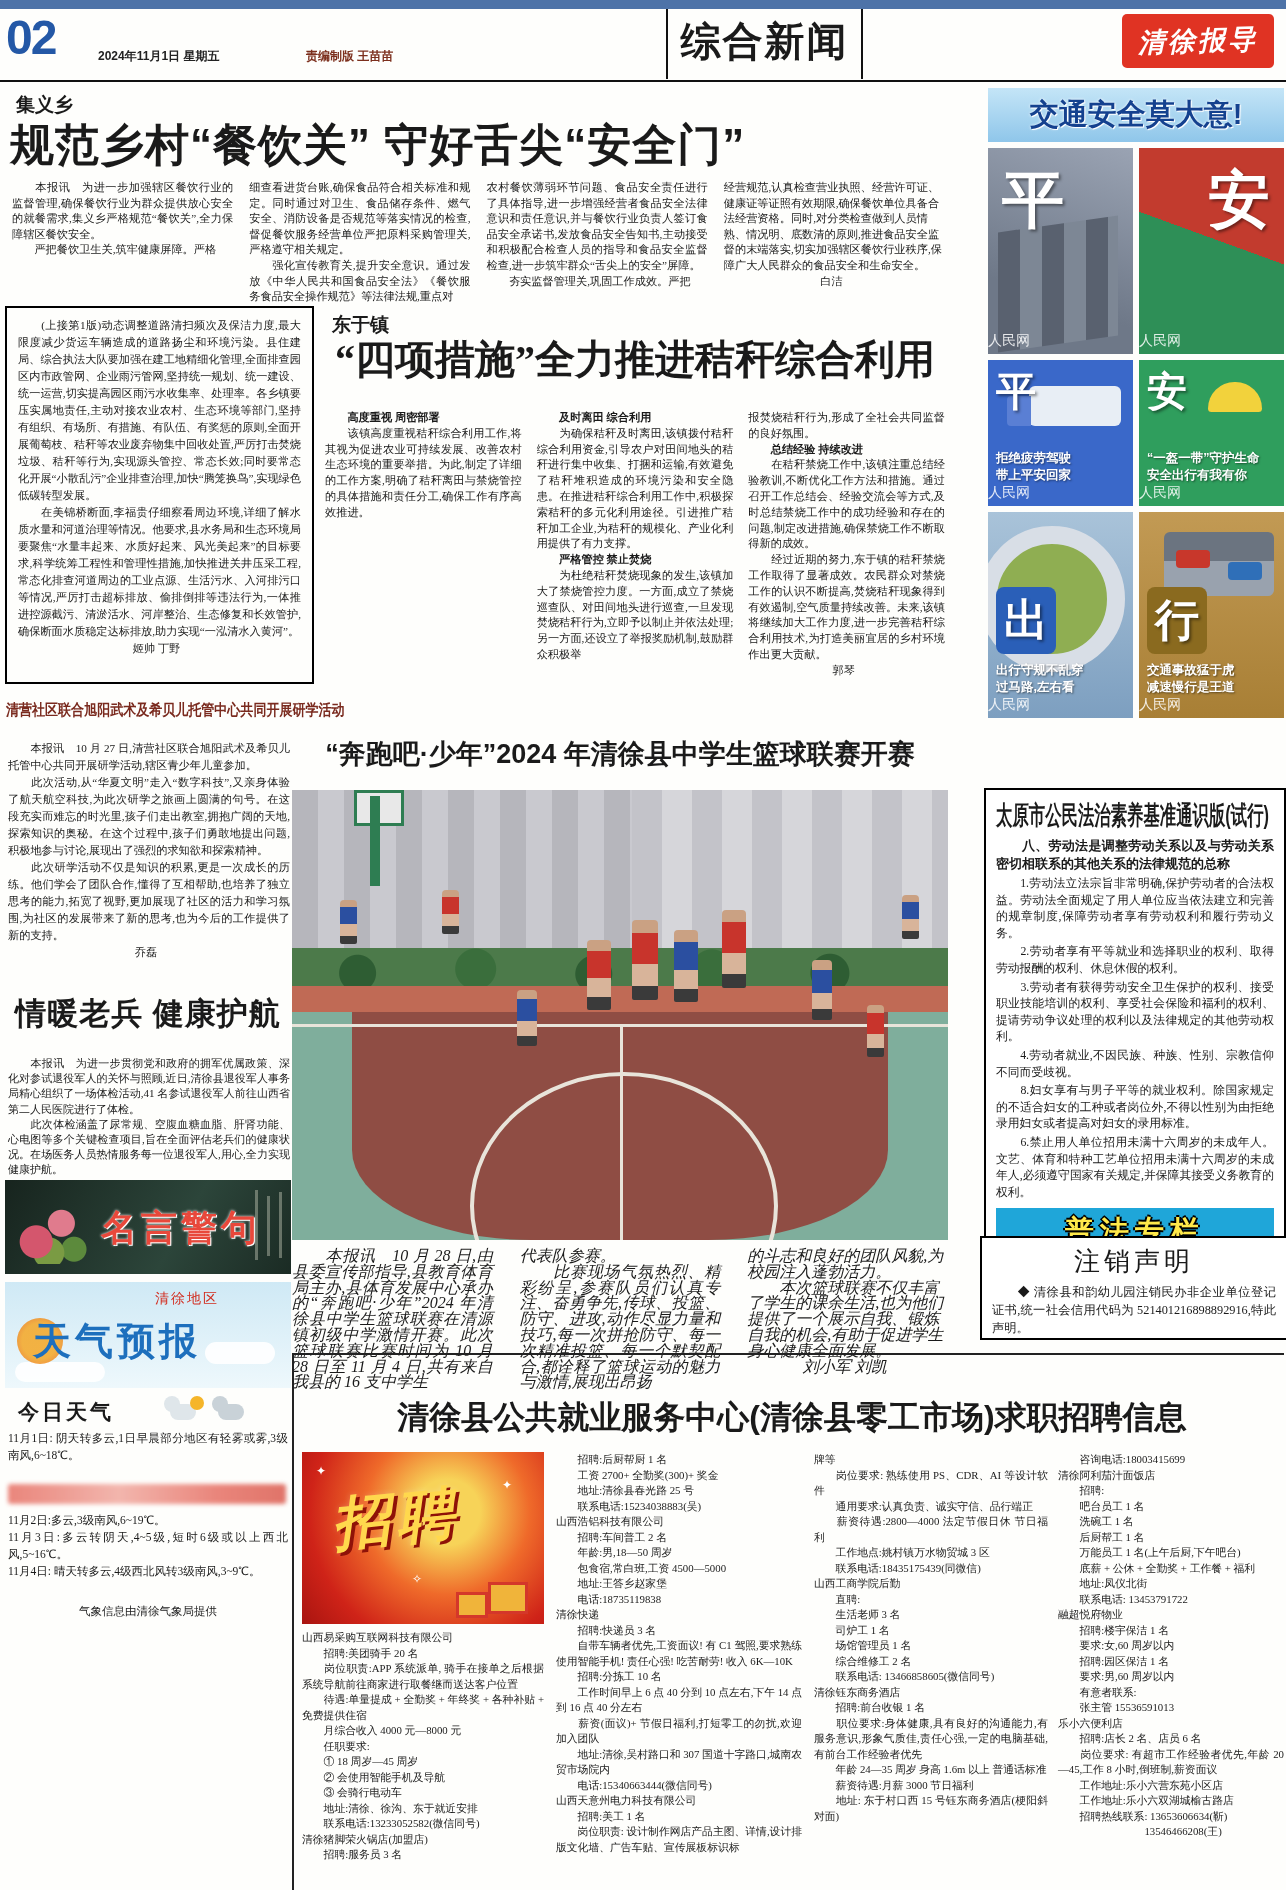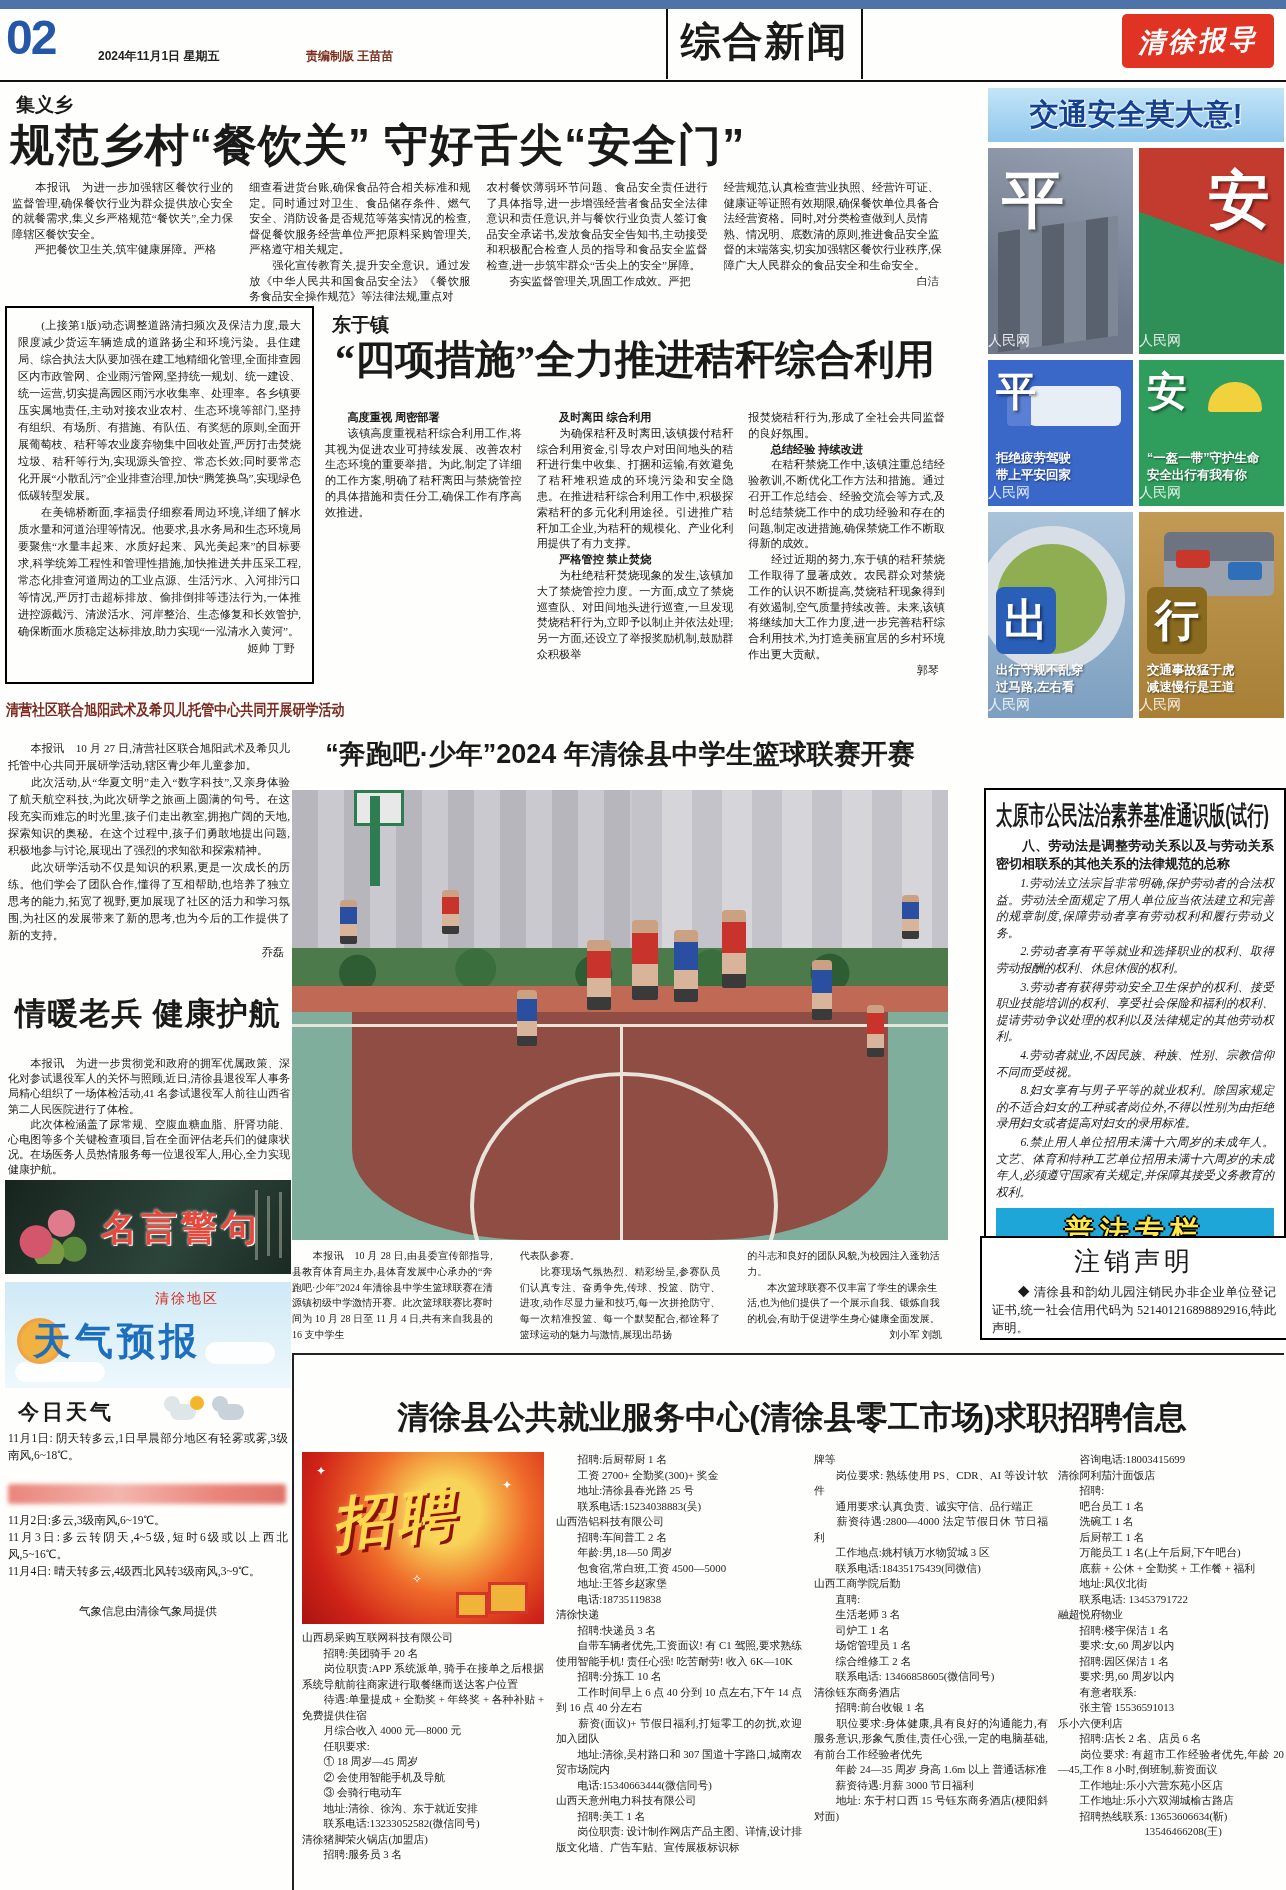--- a/index.html
+++ b/index.html
@@ -1,21 +1,21 @@
 <!DOCTYPE html>
 <html><head>
 <meta charset="utf-8">
 <style>
   html,body{margin:0;padding:0;background:#e9e9e9;}
   #page{position:relative;width:1286px;height:1890px;background:#fefefc;margin:0 auto;
         font-family:"Liberation Serif",serif;color:#1a1a1a;overflow:hidden;}
   .abs{position:absolute;}
   .sans{font-family:"Liberation Sans",sans-serif;font-weight:bold;}
   .prewrap{white-space:pre-line;text-align:justify;}
-  .byline{text-align:right;padding-right:6px;}
+  .byline{text-align:center;padding-right:6px;}
   .subhead{font-weight:bold;text-indent:2em;}
 
   
   #topbar{left:0;top:0;width:1286px;height:9px;background:#4e73a8;}
   #pageno{left:6px;top:10px;font-size:48px;font-weight:bold;color:#2458a6;letter-spacing:-2px;}
   #dateline{left:98px;top:48px;font-size:12px;color:#222;}
   #editorline{left:306px;top:48px;font-size:12px;color:#7c2f1d;}
   #secbox-l{left:666px;top:9px;width:2px;height:70px;background:#111;}
   #secbox-r{left:861px;top:9px;width:2px;height:70px;background:#111;}
   #sectitle{left:668px;top:14px;width:193px;text-align:center;font-size:40px;font-weight:bold;letter-spacing:2px;}
@@ -56,21 +56,21 @@
   #track{position:absolute;left:0;top:196px;width:656px;height:26px;background:#c06a55;}
   #court{position:absolute;left:0;top:222px;width:656px;height:228px;background:#7fae9c;}
   #key{position:absolute;left:60px;top:0;width:536px;height:228px;background:#8f4d44;
        border-radius:0 0 180px 180px/0 0 90px 90px;}
   .cline{position:absolute;background:#e8e4da;}
   #arc{position:absolute;left:178px;top:60px;width:300px;height:260px;border:4px solid #e8e4da;border-radius:50%;}
   .player{position:absolute;width:17px;height:44px;border-radius:4px 4px 2px 2px;
           background:linear-gradient(180deg,#caa183 0 16%,var(--j) 16% 55%,#d8b49a 55% 82%,#3a3a3a 82%);}
   #hoop{position:absolute;left:78px;top:6px;width:10px;height:90px;background:#2e7d52;}
   #board{position:absolute;left:62px;top:0px;width:44px;height:30px;background:#e8e8e8;border:3px solid #2e7d52;}
-  #bb-cols{left:292px;top:1248px;width:656px;height:100px;display:flex;gap:27px;font-size:10px;line-height:15.8px;}
+  #bb-cols{left:292px;top:1248px;width:656px;height:100px;display:flex;gap:27px;font-size:16px;line-height:15.8px;font-style:italic;}
   #bb-cols .col{flex:1;}
 
   
   #qy-headline{left:6px;top:700px;width:340px;font-size:15.5px;font-weight:bold;color:#7a2a1e;
                white-space:nowrap;transform:scaleX(0.84);transform-origin:left;}
   #qy-body{left:8px;top:740px;width:282px;font-size:11.2px;line-height:17px;}
   #lb-headline{left:6px;top:993px;width:284px;text-align:center;font-size:31px;font-weight:bold;letter-spacing:1px;}
   #lb-body{left:8px;top:1056px;width:282px;font-size:11px;line-height:15.2px;}
 
   
@@ -134,21 +134,21 @@
   .helmet{position:absolute;right:22px;top:22px;width:54px;height:30px;border-radius:30px 30px 4px 4px;background:#f2d23c;}
   .cars{position:absolute;right:10px;top:20px;width:110px;height:64px;
         background:linear-gradient(180deg,#6b7480 0 46%,#99a2ae 46%);border-radius:6px;}
   .cars::after{content:"";position:absolute;left:12px;top:18px;width:34px;height:18px;background:#c8372b;border-radius:4px;}
   .cars::before{content:"";position:absolute;right:12px;top:30px;width:34px;height:18px;background:#2f6fb8;border-radius:4px;}
 
   
   #lawbox{left:984px;top:788px;width:278px;border:2px solid #000;padding:8px 10px;background:#fff;}
   #law-title{font-size:26px;font-weight:bold;white-space:nowrap;transform:scaleX(0.63);transform-origin:left;}
   #law-intro{font-size:13px;font-weight:bold;line-height:18px;margin-top:4px;text-indent:2em;text-align:justify;}
-  .law-item{font-size:11.8px;line-height:16.6px;font-style:italic;margin:2px 0;text-align:justify;}
+  .law-item{font-size:11.8px;line-height:16.6px;margin:2px 0;text-align:justify;}
   #pufa{margin-top:8px;height:48px;background:#1fa6d9;display:flex;align-items:center;justify-content:center;
         font-size:29px;font-weight:bold;color:#ffe94a;letter-spacing:6px;
         text-shadow:-2px 0 #000,2px 0 #000,0 -2px #000,0 2px #000;}
 
   
   #cancelbox{left:980px;top:1236px;width:284px;height:88px;border:2px solid #000;padding:6px 10px;background:#fff;}
   #cancel-title{text-align:center;font-size:26px;font-weight:normal;letter-spacing:4px;}
   #cancel-text{font-size:12.3px;line-height:18px;margin-top:4px;}
 
   

